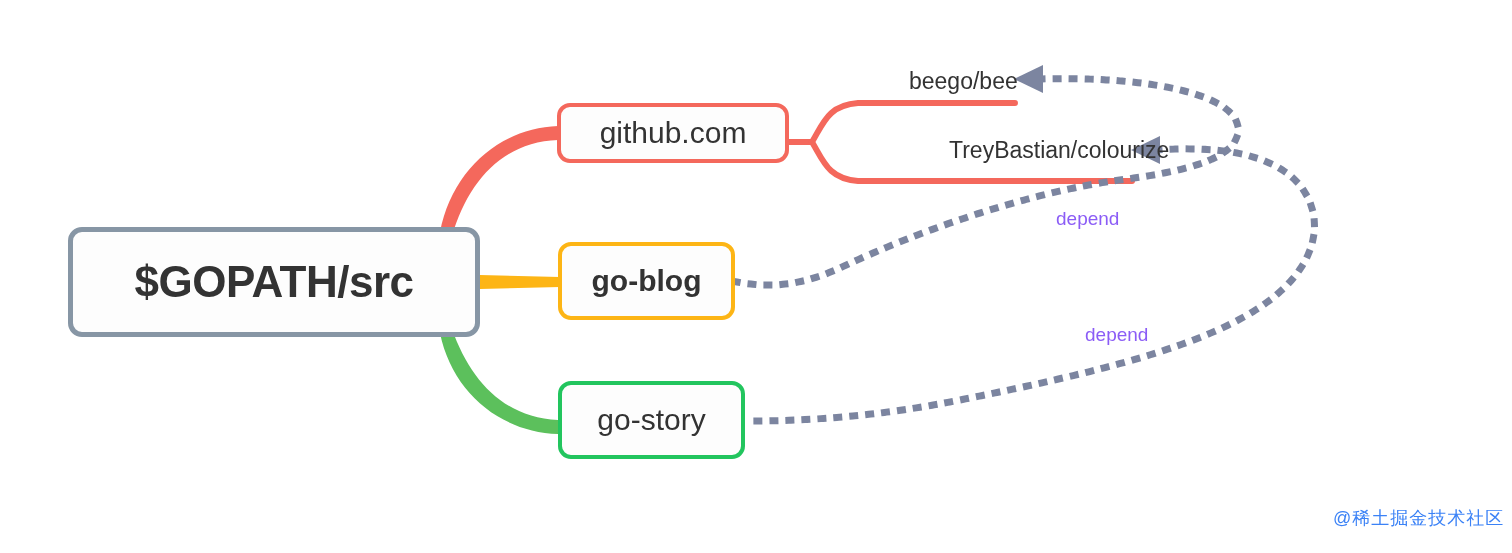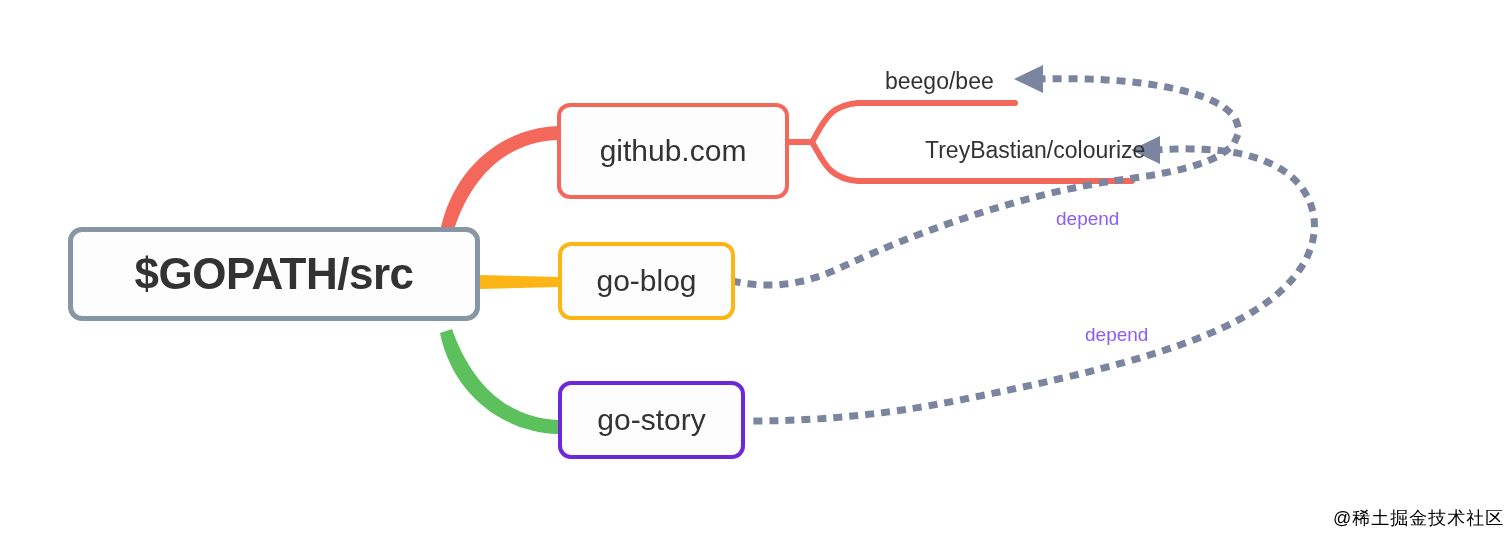--- a/index.html
+++ b/index.html
@@ -28,76 +28,78 @@
     background: #fdfdfd;
     display: flex;
     align-items: center;
     justify-content: center;
     color: #333333;
   }
   .node-root {
     left: 68px;
     top: 227px;
     width: 412px;
-    height: 94px;
+    height: 110px;
     border: 5px solid #8796a5;
     border-radius: 14px;
     font-size: 44px;
     font-weight: bold;
     letter-spacing: -0.5px;
   }
   .node-github {
     left: 557px;
     top: 103px;
     width: 232px;
-    height: 96px;
+    height: 60px;
     border: 4px solid #f4685c;
     border-radius: 13px;
     font-size: 30px;
   }
   .node-goblog {
     left: 558px;
     top: 242px;
     width: 177px;
     height: 78px;
     border: 4px solid #fdb515;
     border-radius: 13px;
     font-size: 30px;
+    font-weight: bold;
   }
   .node-gostory {
     left: 558px;
     top: 381px;
     width: 187px;
     height: 78px;
-    border: 4px solid #6d28d9;
+    border: 4px solid #22c55e;
     border-radius: 13px;
     font-size: 30px;
   }
   .leaf-label {
     position: absolute;
     color: #333333;
     font-size: 23px;
     white-space: nowrap;
+    margin-left: 24px;
   }
   .leaf-beego { left: 885px; top: 68px; }
   .leaf-trey  { left: 925px; top: 137px; }
   .edge-label {
     position: absolute;
     color: #8b5cf6;
     font-size: 19px;
     white-space: nowrap;
   }
   .label-depend-1 { left: 1056px; top: 208px; }
   .label-depend-2 { left: 1085px; top: 324px; }
   .watermark {
     position: absolute;
     left: 1333px;
     top: 506px;
     font-size: 18px;
-    color: #000000;
+    color: #3b82f6;
     white-space: nowrap;
     letter-spacing: 1px;
     text-align: right;
   }
 </style>
 </head>
 <body>
 
 <svg id="canvas" viewBox="0 0 1512 553" xmlns="http://www.w3.org/2000/svg">
 

